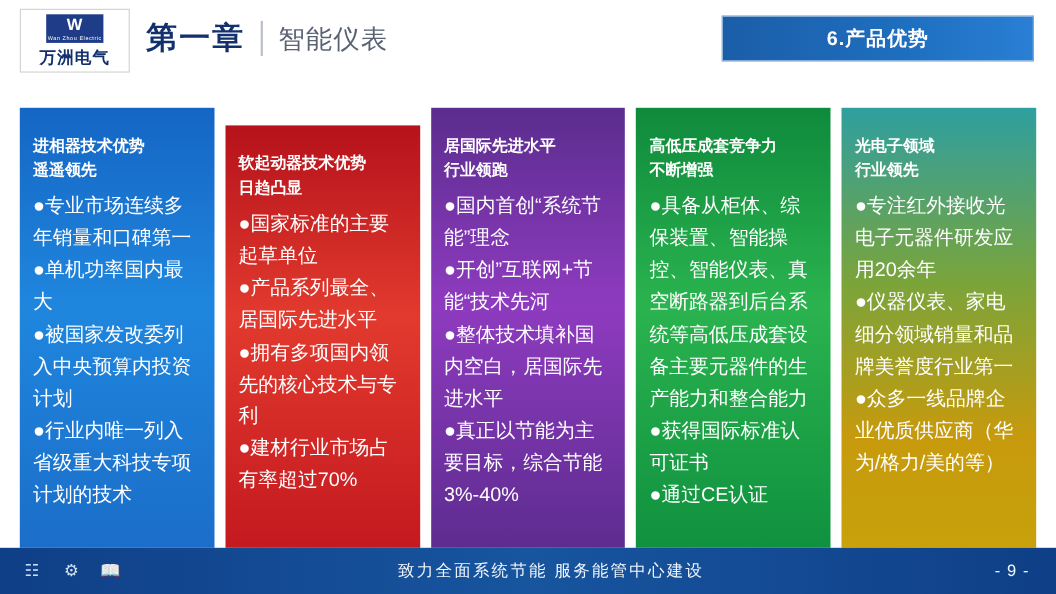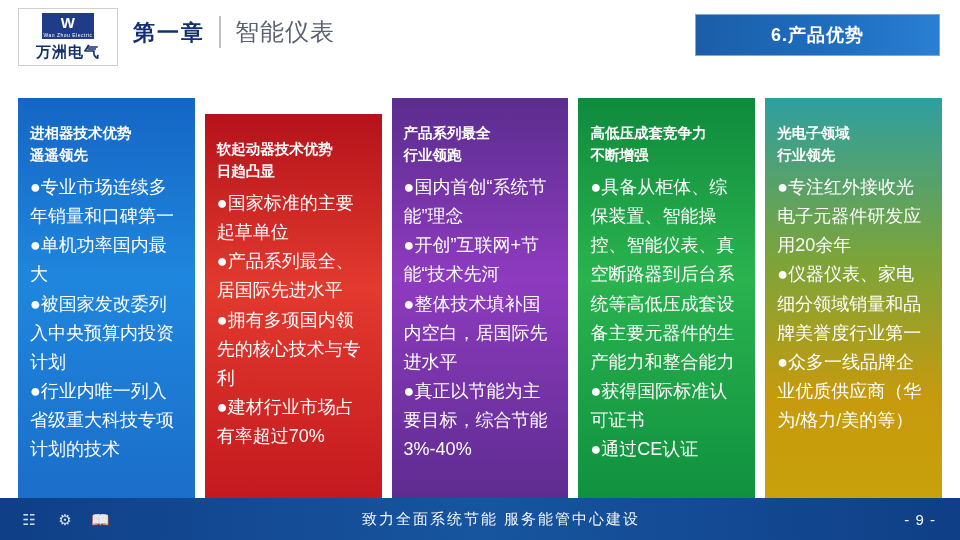--- a/index.html
+++ b/index.html
@@ -45,33 +45,33 @@
   .logo-text {
     margin-top: 4px;
     font-size: 15px; font-weight: 700; color: #12306e;
     letter-spacing: 1px;
   }
   .chapter-wrap {
     position: absolute; left: 133px; top: 16px;
     display: flex; align-items: baseline;
   }
   .chapter-num {
-    font-size: 22px; font-weight: 700; color: #12306e;
+    font-size: 28px; font-weight: 700; color: #12306e;
     letter-spacing: 2px;
   }
   .chapter-sep {
     width: 2px; height: 32px; background: #b9bec9;
     margin: 0 14px; align-self: center;
   }
   .chapter-sub {
     font-size: 24px; color: #5a6374; letter-spacing: 1px;
   }
   .section-tab {
     position: absolute; right: 20px; top: 14px;
-    width: 245px; height: 42px;
+    width: 284px; height: 42px;
     background: linear-gradient(90deg, #1b5ea8 0%, #1e6fc0 60%, #2a7fd4 100%);
     border: 1px solid #7fa8d6;
     display: flex; align-items: center; justify-content: center;
     color: #ffffff; font-size: 18px; font-weight: 700;
     letter-spacing: 1px;
   }
 
   
   .cards {
     position: absolute; left: 18px; top: 98px;
@@ -163,21 +163,21 @@
     <div class="card card-2">
       <div class="title">软起动器技术优势
 日趋凸显</div>
       <div class="body">●国家标准的主要起草单位
 ●产品系列最全、居国际先进水平
 ●拥有多项国内领先的核心技术与专利
 ●建材行业市场占有率超过70%</div>
     </div>
 
     <div class="card card-3">
-      <div class="title">产品系列最全
+      <div class="title">居国际先进水平
 行业领跑</div>
       <div class="body">●国内首创“系统节能”理念
 ●开创”互联网+节能“技术先河
 ●整体技术填补国内空白，居国际先进水平
 ●真正以节能为主要目标，综合节能3%-40%</div>
     </div>
 
     <div class="card card-4">
       <div class="title">高低压成套竞争力
 不断增强</div>

